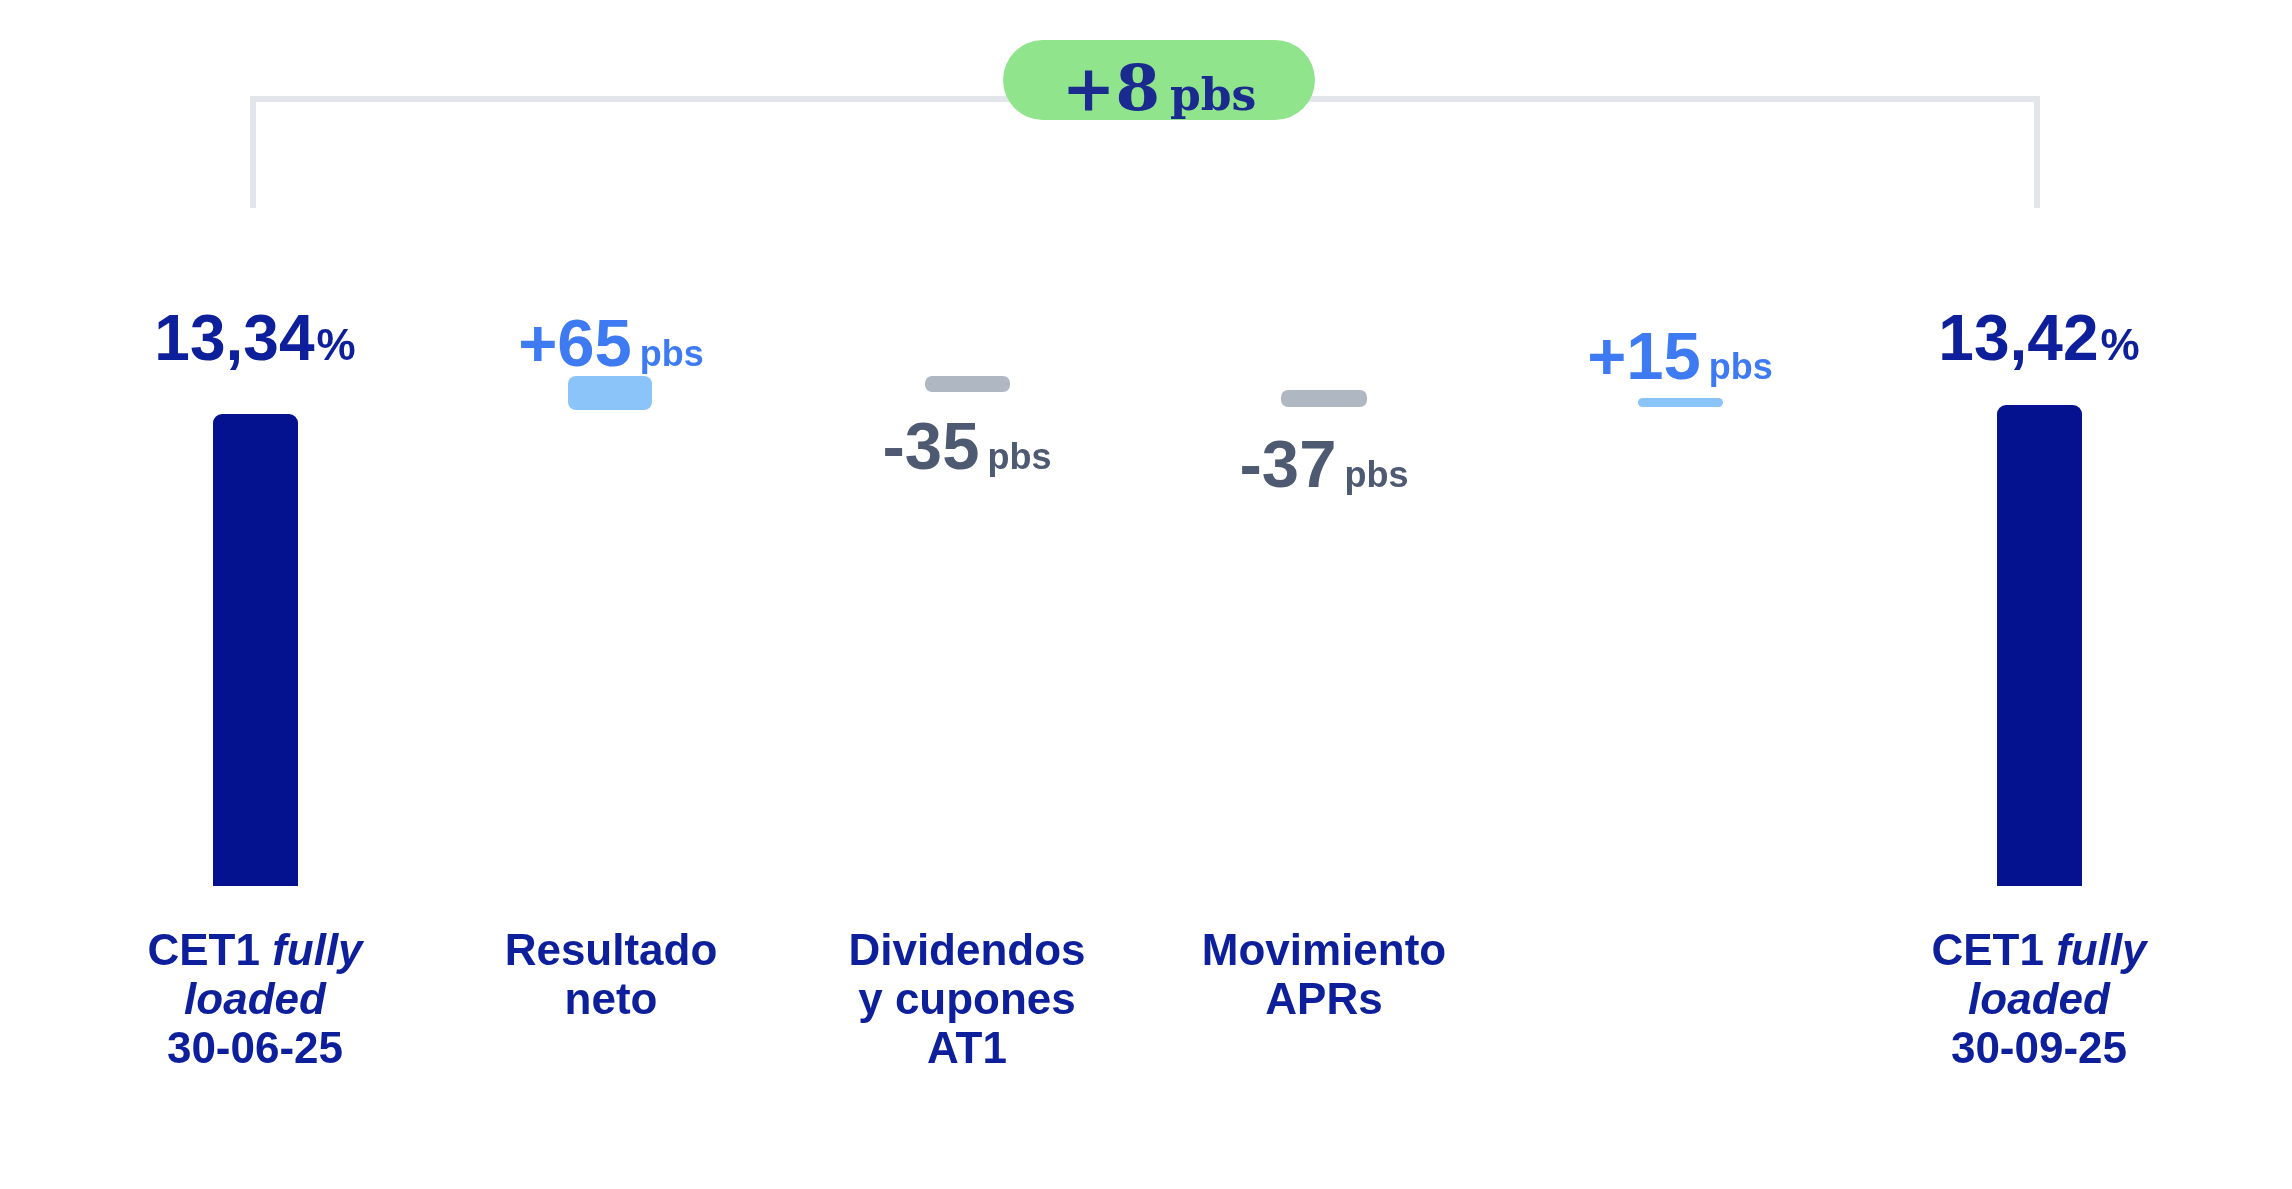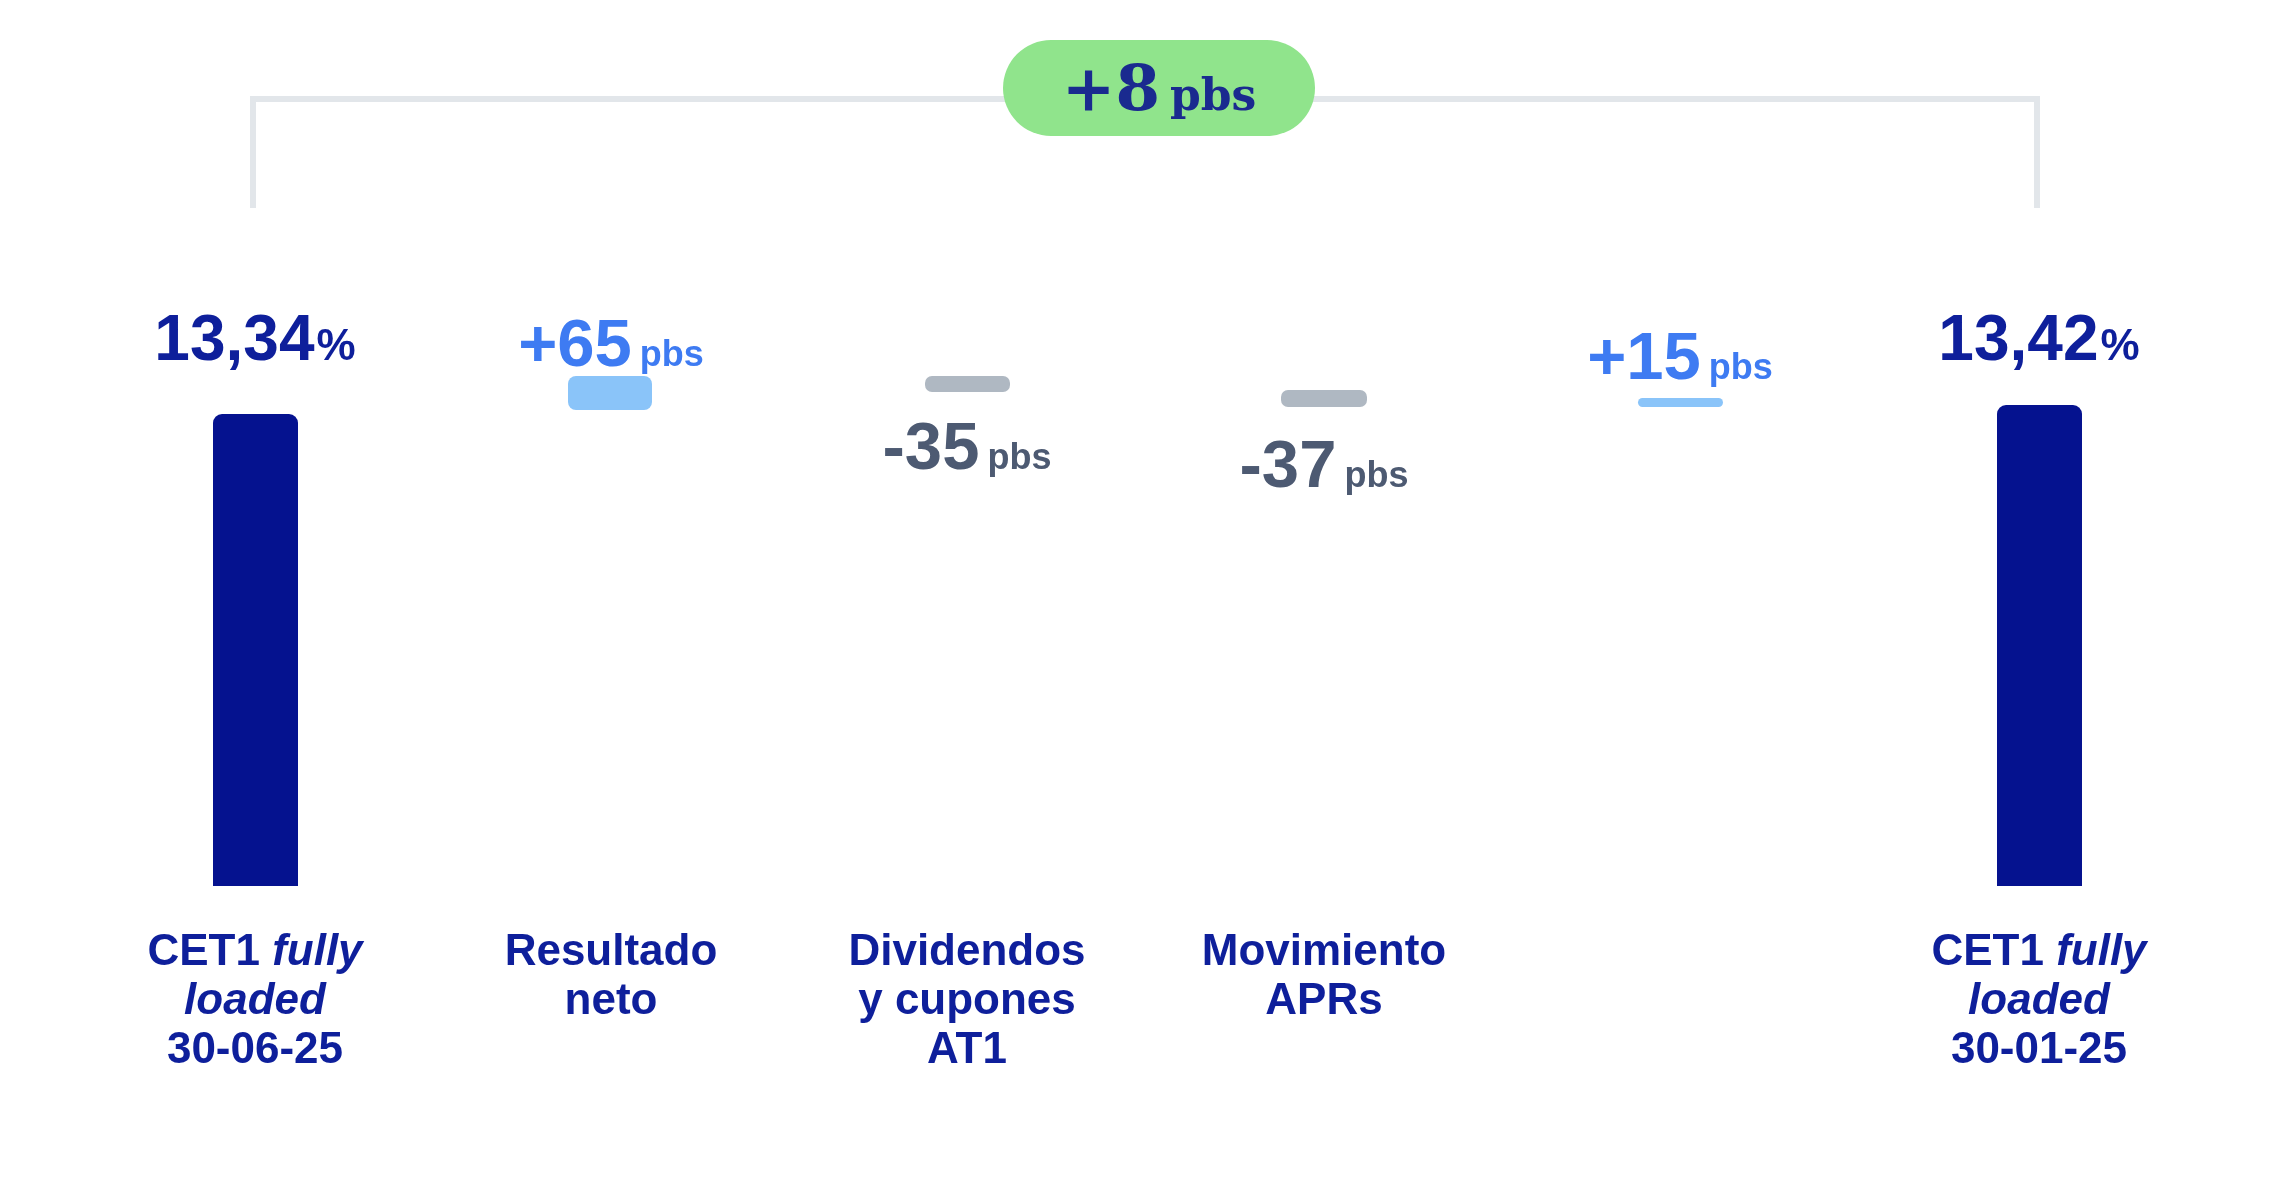--- a/index.html
+++ b/index.html
@@ -18,21 +18,21 @@
     position:relative;width:2292px;height:1189px;background:#ffffff;
     font-family:"Liberation Sans",sans-serif;overflow:hidden;
   }
   
   .bracket-h{position:absolute;left:250px;top:96px;width:1790px;height:6px;background:var(--line);}
   .bracket-v{position:absolute;top:96px;width:6px;height:112px;background:var(--line);}
   .bracket-v.left{left:250px;}
   .bracket-v.right{left:2034px;}
   
   .pill{
-    position:absolute;left:1003px;top:40px;width:312px;height:96px;
+    position:absolute;left:1003px;top:40px;width:312px;height:80px;
     background:var(--green);border-radius:48px;text-align:center;line-height:96px;
     font-family:"DejaVu Serif",serif;font-weight:bold;color:var(--pilltext);white-space:nowrap;
   }
   .pill .big{font-size:64px;}
   .pill .small{font-size:44px;margin-left:10px;}
   
   .value{
     position:absolute;width:300px;text-align:center;font-weight:bold;
     color:var(--navy-text);font-size:64px;line-height:70px;white-space:nowrap;
   }
@@ -116,16 +116,16 @@
 
   <div class="delta blue d5"><span class="num">+15</span><span class="unit">pbs</span></div>
   <div class="bar b5"></div>
 
   <div class="value v6"><span>13,42</span><span class="pct">%</span></div>
   <div class="bar main b6"></div>
   <div class="label l6">
     <span>CET1</span>
     <span class="it">fully</span><br>
     <span class="it">loaded</span><br>
-    <span>30-01-25</span>
+    <span>30-09-25</span>
   </div>
 
 </div>
 
 </body></html>

